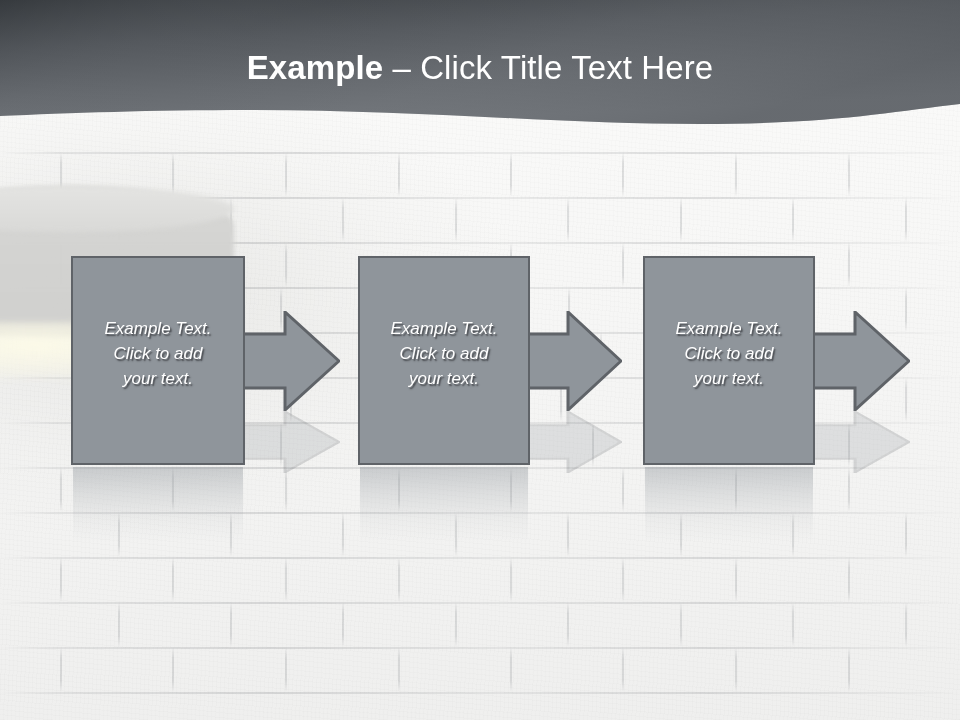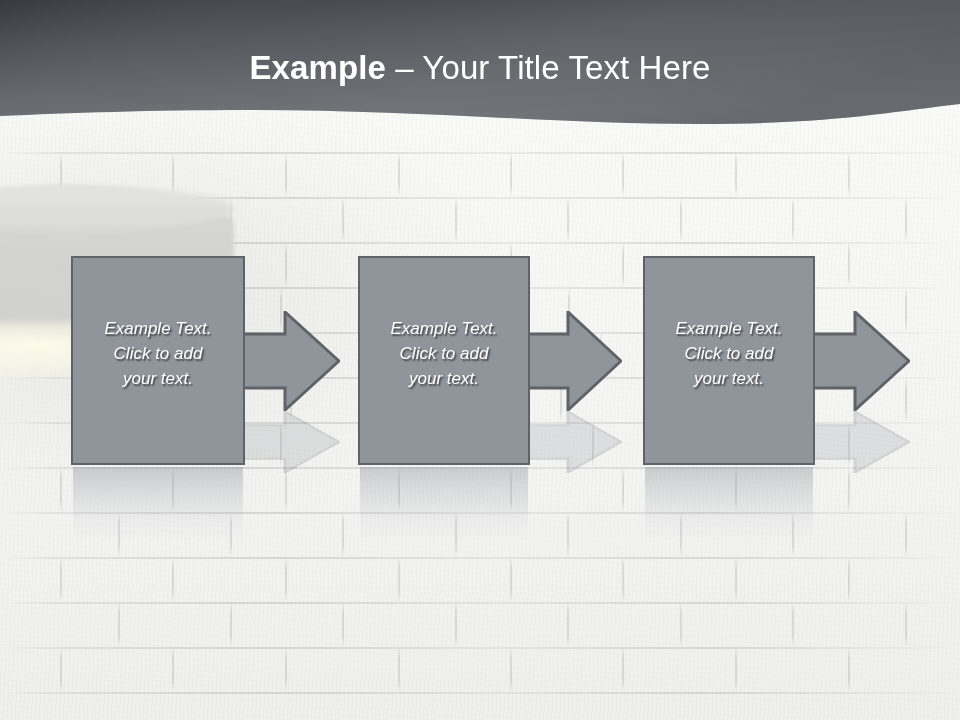--- a/index.html
+++ b/index.html
@@ -297,21 +297,21 @@
                C 890,112 830,124 700,124
                C 560,124 420,110 250,110
                C 150,110 70,113 0,116 Z" fill="url(#hdrGrad)"></path>
       <path d="M0,0 L960,0 L960,104
                C 890,112 830,124 700,124
                C 560,124 420,110 250,110
                C 150,110 70,113 0,116 Z" fill="url(#hdrSheen)"></path>
     </svg>
 
     <div class="header-title">
-      <span class="strong">Example</span><span class="dash"> – </span><span class="rest">Your Title Text Here</span>
+      <span class="strong">Example</span><span class="dash"> – </span><span class="rest">Click Title Text Here</span>
     </div>
   </div>
 
   <div class="chain">
 
     <div class="step">
       <div class="step-reflection" style="left:73px; top:467px; width:170px; height:76px;"></div>
       <svg class="arrow-reflection" style="left:210px; top:411px;" width="130" height="62" viewBox="0 0 130 100" preserveAspectRatio="none" aria-hidden="true">
         <g transform="translate(0,100) scale(1,-1)">
           <path d="M1,23 L75,23 L75,1 L129,50 L75,99 L75,77 L1,77 Z" fill="#8f959b" stroke="#5f6368" stroke-width="3"></path>

